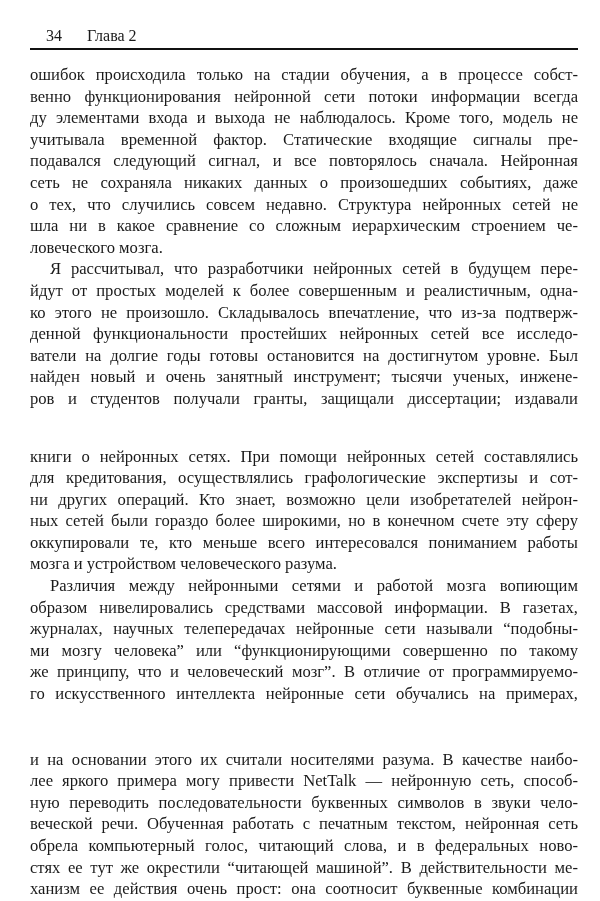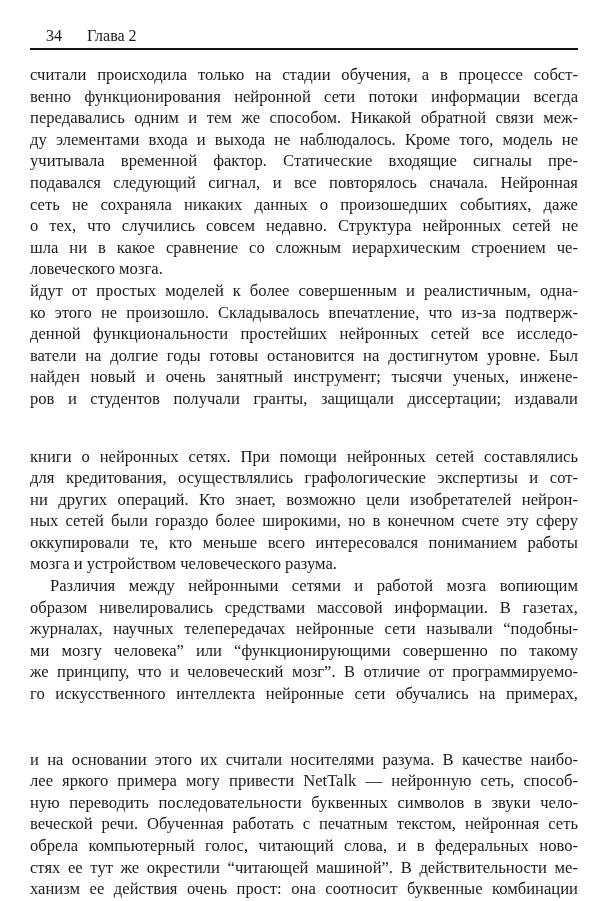--- a/index.html
+++ b/index.html
@@ -22,32 +22,32 @@
 
 <div class="page">
   <div class="running-head">
     <span class="pageno">34</span>
     <span class="chapter">Глава 2</span>
   </div>
   <div class="rule"></div>
 
   <div class="body-text">
     <div>
-      <span class="line" style="word-spacing: 0px;">считали происходила только на стадии обучения, а в процессе собст-</span>
+      <span class="line" style="word-spacing: 0px;">ошибок происходила только на стадии обучения, а в процессе собст-</span>
       <span class="line" style="word-spacing: 0px;">венно функционирования нейронной сети потоки информации всегда</span>
-      <span class="line" style="word-spacing: 0px;">передавались одним и тем же способом. Никакой обратной связи меж-</span>
       <span class="line" style="word-spacing: 0px;">ду элементами входа и выхода не наблюдалось. Кроме того, модель не</span>
       <span class="line" style="word-spacing: 0px;">учитывала временной фактор. Статические входящие сигналы пре-</span>
       <span class="line" style="word-spacing: 0px;">подавался следующий сигнал, и все повторялось сначала. Нейронная</span>
       <span class="line" style="word-spacing: 0px;">сеть не сохраняла никаких данных о произошедших событиях, даже</span>
       <span class="line" style="word-spacing: 0px;">о тех, что случились совсем недавно. Структура нейронных сетей не</span>
       <span class="line" style="word-spacing: 0px;">шла ни в какое сравнение со сложным иерархическим строением че-</span>
       <span class="line last">ловеческого мозга.</span>
     </div>
     <div>
+      <span class="line indent" style="word-spacing: 0px;">Я рассчитывал, что разработчики нейронных сетей в будущем пере-</span>
       <span class="line" style="word-spacing: 0px;">йдут от простых моделей к более совершенным и реалистичным, одна-</span>
       <span class="line" style="word-spacing: 0px;">ко этого не произошло. Складывалось впечатление, что из-за подтверж-</span>
       <span class="line" style="word-spacing: 0px;">денной функциональности простейших нейронных сетей все исследо-</span>
       <span class="line" style="word-spacing: 0px;">ватели на долгие годы готовы остановится на достигнутом уровне. Был</span>
       <span class="line" style="word-spacing: 0px;">найден новый и очень занятный инструмент; тысячи ученых, инжене-</span>
       <span class="line" style="word-spacing: 0px;">ров и студентов получали гранты, защищали диссертации; издавали</span>
       <span class="line" style="word-spacing: 0px; margin-top: 36px;">книги о нейронных сетях. При помощи нейронных сетей составлялись</span>
       <span class="line" style="word-spacing: 0px;">для кредитования, осуществлялись графологические экспертизы и сот-</span>
       <span class="line" style="word-spacing: 0px;">ни других операций. Кто знает, возможно цели изобретателей нейрон-</span>
       <span class="line" style="word-spacing: 0px;">ных сетей были гораздо более широкими, но в конечном счете эту сферу</span>

